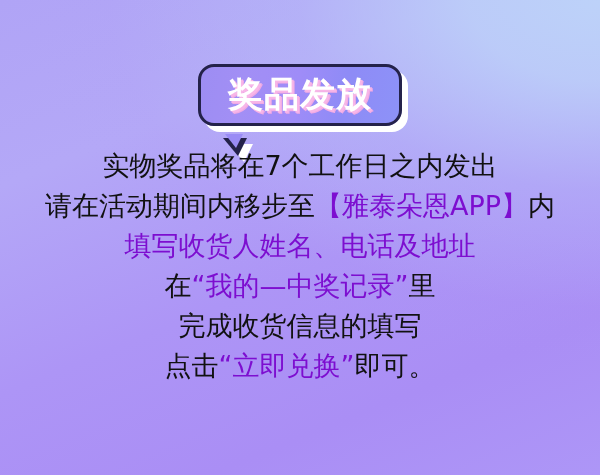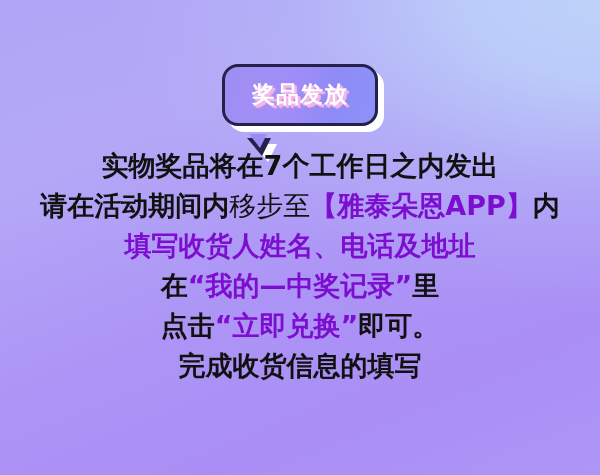--- a/index.html
+++ b/index.html
@@ -40,21 +40,21 @@
     padding: 7px 27px 9px 27px;
     border: 3px solid #24224a;
     border-radius: 16px;
     background: linear-gradient(100deg, #9d8df3 0%, #a28ff5 22%, #9f8cf8 48%, #8e8bf6 72%, #8d92f8 100%);
     box-shadow: 6px 6px 0 0 #ffffff;
   }
   .badge-label {
     display: block;
     font-family: "DejaVu Sans", "Liberation Sans", sans-serif;
     font-weight: bold;
-    font-size: 23px;
+    font-size: 35px;
     line-height: 40px;
     letter-spacing: 1px;
     color: #ffffff;
     text-shadow:
       2px 2px 0 #f7b6e8,
       3px 3px 0 #f0a9e4;
     white-space: nowrap;
   }
   .badge-tail {
     position: absolute;
@@ -103,23 +103,23 @@
     color: #111111;
   }
   .line {
     display: block;
     font-size: 27px;
     line-height: 40px;
     white-space: nowrap;
     color: #111111;
   }
   .seg { display: inline; }
-  .seg.purple { color: #7d0ed0; font-weight: bold; }
+  .seg.purple { color: #7d0ed0; font-weight: normal; }
   .seg.bold   { font-weight: normal; color: #111111; }
-  .seg.plain  { font-weight: bold; color: #111111; }
+  .seg.plain  { font-weight: normal; color: #111111; }
 </style>
 </head>
 <body>
 
 <div id="poster">
 
   <div class="badge-wrap">
     <div class="badge">
       <span class="badge-label">奖品发放</span>
       <span class="badge-tail">
@@ -128,17 +128,17 @@
         <span class="tail-fill"></span>
       </span>
     </div>
   </div>
 
   <div class="copy" id="copy-block">
       <span class="line"><span class="seg plain">实物奖品将在7个工作日之内发出</span></span>
       <span class="line"><span class="seg plain">请在活动期间内</span><span class="seg bold">移步至</span><span class="seg purple">【雅泰朵恩APP】</span><span class="seg plain">内</span></span>
       <span class="line"><span class="seg purple">填写收货人姓名、电话及地址</span></span>
       <span class="line"><span class="seg plain">在</span><span class="seg purple">“我的—中奖记录”</span><span class="seg plain">里</span></span>
+      <span class="line"><span class="seg plain">完成收货信息的填写</span></span>
       <span class="line"><span class="seg plain">点击</span><span class="seg purple">“立即兑换”</span><span class="seg plain">即可。</span></span>
-      <span class="line"><span class="seg plain">完成收货信息的填写</span></span>
     </div>
 
 </div>
 
 </body></html>

